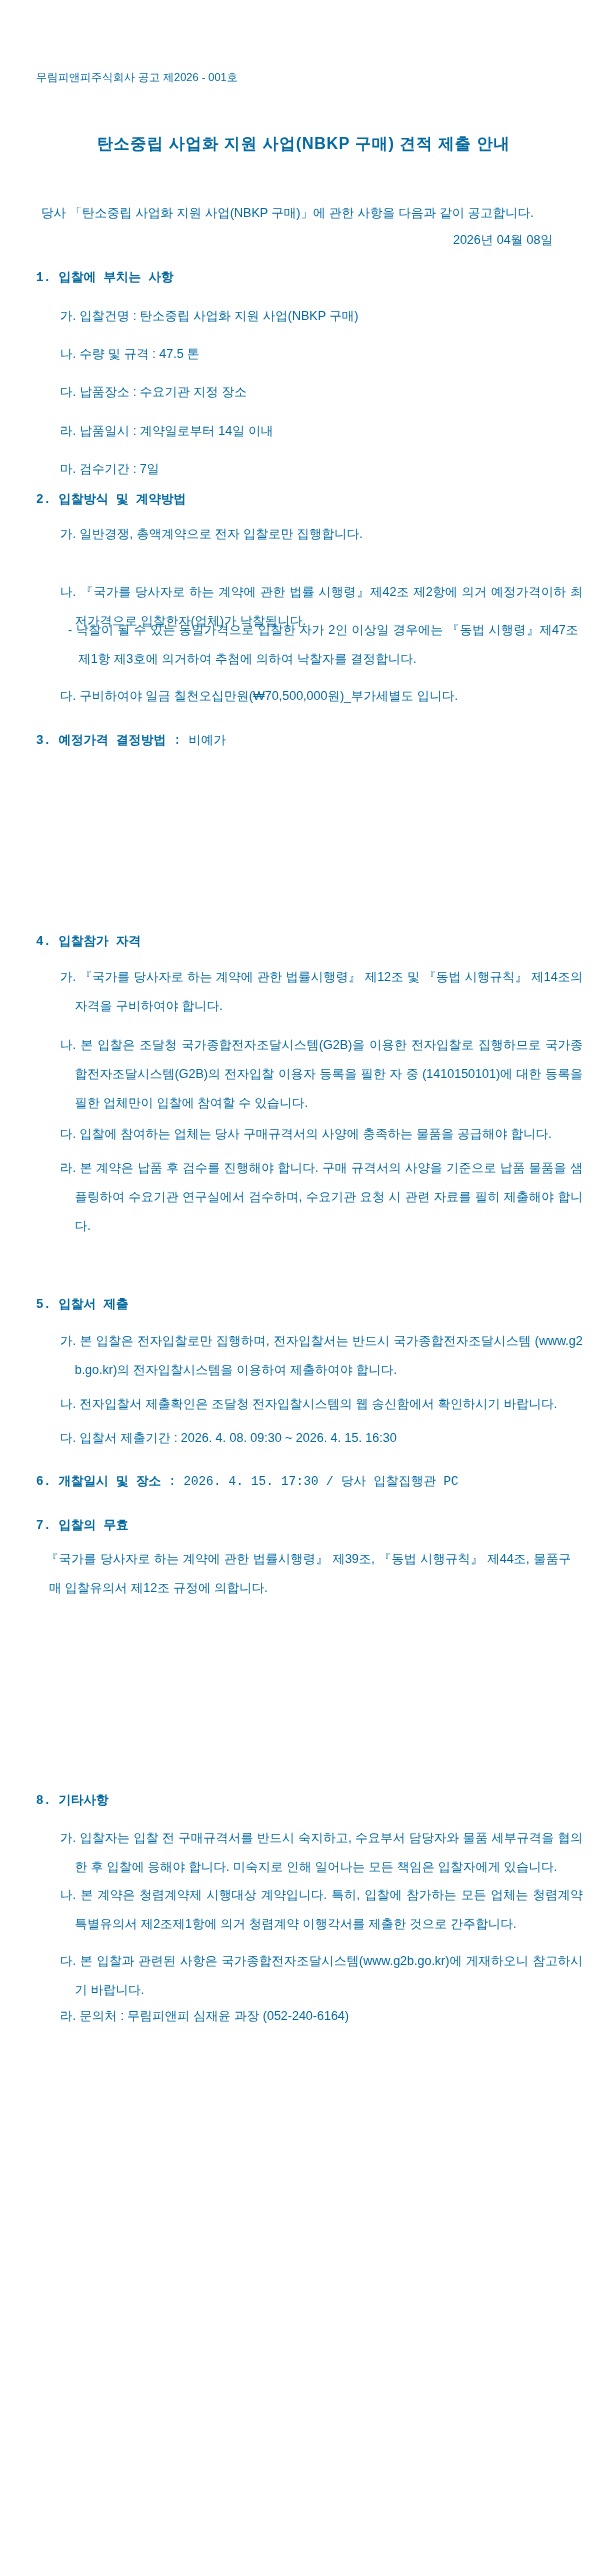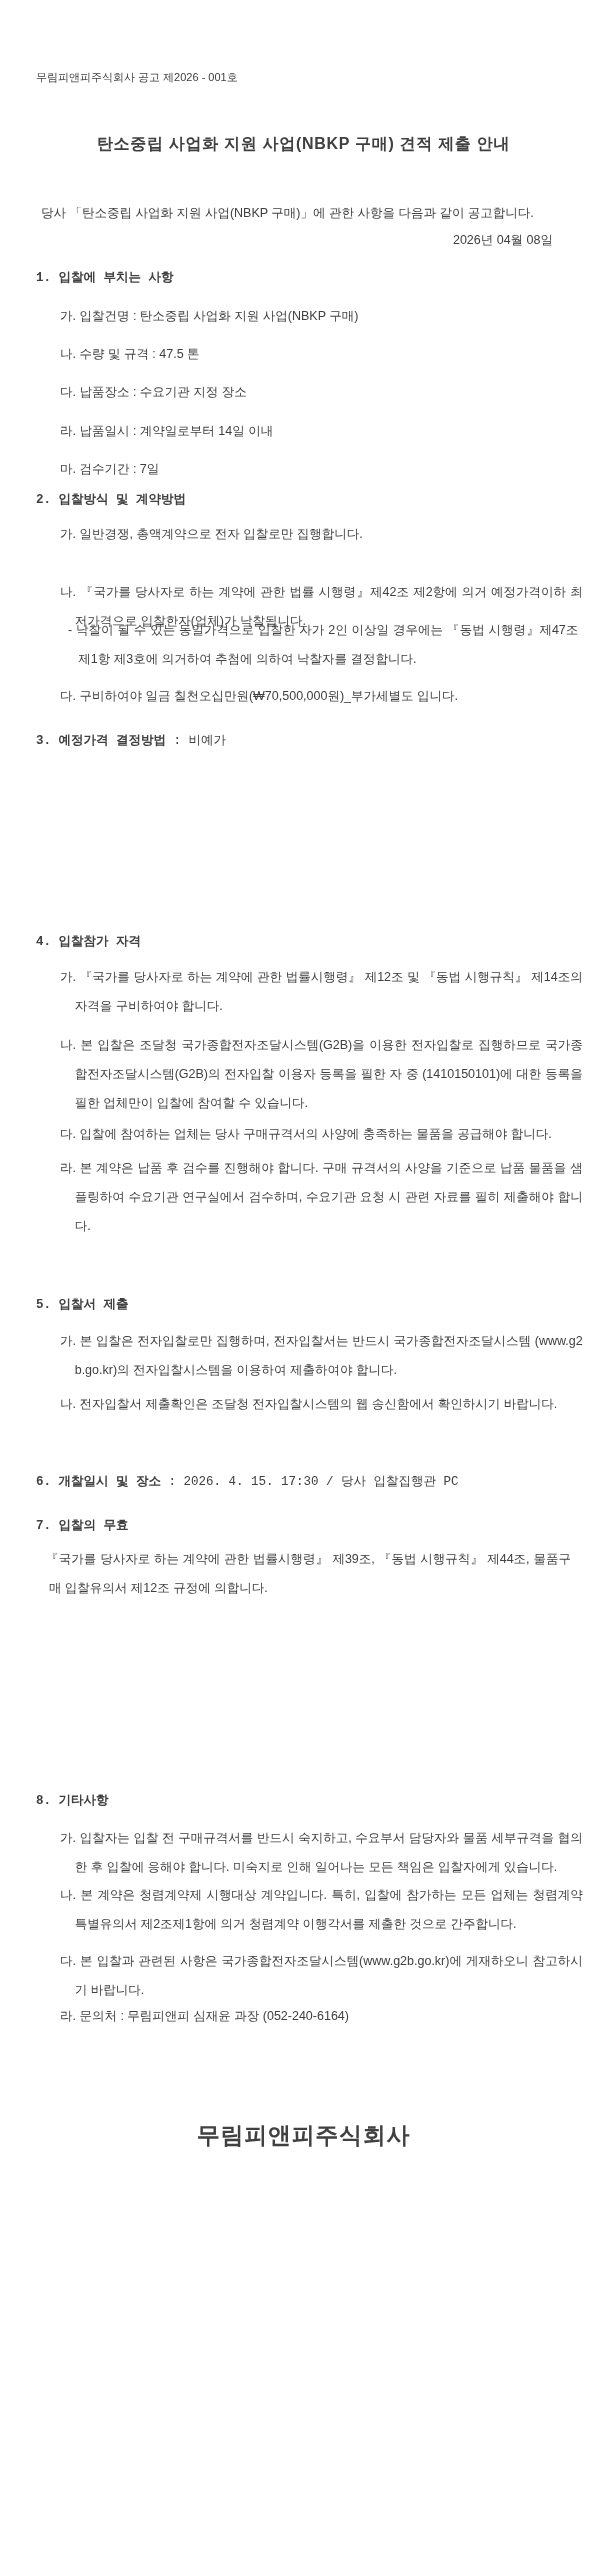--- a/index.html
+++ b/index.html
@@ -1,21 +1,21 @@
 <!DOCTYPE html>
 <html style="font-size:11.8px"><head>
 <meta charset="utf-8">
 <style>
   html, body { margin: 0; padding: 0; background: #ffffff; }
   .page {
     position: relative;
     width: 607px;
     height: 2576px;
     background: #ffffff;
-    color: #404040;
+    color: #0369a1;
     font-family: "Liberation Sans", "DejaVu Sans", sans-serif;
     font-size: 12.5px;
     line-height: 29px;
     overflow: hidden;
   }
   .abs { position: absolute; }
   .notice-no { left: 36px; top: 63px; font-size: 11px; }
   .doc-title {
     left: 0; top: 129px; width: 607px;
     text-align: center; font-weight: bold; font-size: 16px;
@@ -76,28 +76,28 @@
 
   <div class="abs sec-head" style="top:928px">4. 입찰참가 자격</div>
   <div class="abs item" style="top:963px">가. 『국가를 당사자로 하는 계약에 관한 법률시행령』 제12조 및 『동법 시행규칙』 제14조의 자격을 구비하여야 합니다.</div>
   <div class="abs item" style="top:1031px">나. 본 입찰은 조달청 국가종합전자조달시스템(G2B)을 이용한 전자입찰로 집행하므로 국가종합전자조달시스템(G2B)의 전자입찰 이용자 등록을 필한 자 중 (1410150101)에 대한 등록을 필한 업체만이 입찰에 참여할 수 있습니다.</div>
   <div class="abs item" style="top:1154px">라. 본 계약은 납품 후 검수를 진행해야 합니다. 구매 규격서의 사양을 기준으로 납품 물품을 샘플링하여 수요기관 연구실에서 검수하며, 수요기관 요청 시 관련 자료를 필히 제출해야 합니다.</div>
   <div class="abs item" style="top:1120px">다. 입찰에 참여하는 업체는 당사 구매규격서의 사양에 충족하는 물품을 공급해야 합니다.</div>
 
   <div class="abs sec-head" style="top:1291px">5. 입찰서 제출</div>
   <div class="abs item" style="top:1327px">가. 본 입찰은 전자입찰로만 집행하며, 전자입찰서는 반드시 국가종합전자조달시스템 (www.g2b.go.kr)의 전자입찰시스템을 이용하여 제출하여야 합니다.</div>
   <div class="abs item" style="top:1390px">나. 전자입찰서 제출확인은 조달청 전자입찰시스템의 웹 송신함에서 확인하시기 바랍니다.</div>
+  <div class="abs item" style="top:1424px">다. 입찰서 제출기간 : 2026. 4. 08. 09:30  ~  2026. 4. 15. 16:30</div>
 
   <div class="abs sec-head" style="top:1468px"><span>6. 개찰일시 및 장소</span><span class="rest"> : 2026. 4. 15. 17:30 / 당사 입찰집행관 PC</span></div>
 
   <div class="abs sec-head" style="top:1512px">7. 입찰의 무효</div>
   <div class="abs sec-body" style="top:1545px">『국가를 당사자로 하는 계약에 관한 법률시행령』 제39조, 『동법 시행규칙』 제44조, 물품구매 입찰유의서 제12조 규정에 의합니다.</div>
 
   <div class="abs sec-head" style="top:1787px">8. 기타사항</div>
   <div class="abs item" style="top:1824px">가. 입찰자는 입찰 전 구매규격서를 반드시 숙지하고, 수요부서 담당자와 물품 세부규격을 협의한 후 입찰에 응해야 합니다. 미숙지로 인해 일어나는 모든 책임은 입찰자에게 있습니다.</div>
   <div class="abs item" style="top:1881px">나. 본 계약은 청렴계약제 시행대상 계약입니다. 특히, 입찰에 참가하는 모든 업체는 청렴계약 특별유의서 제2조제1항에 의거 청렴계약 이행각서를 제출한 것으로 간주합니다.</div>
   <div class="abs item" style="top:1947px">다. 본 입찰과 관련된 사항은 국가종합전자조달시스템(www.g2b.go.kr)에 게재하오니 참고하시기 바랍니다.</div>
   <div class="abs item" style="top:2002px">라. 문의처 : 무림피앤피 심재윤 과장 (052-240-6164)</div>
 
-  <div class="abs footer-company">무림피앤피주식회사</div>
 
 </div>
 
 
 </body></html>

